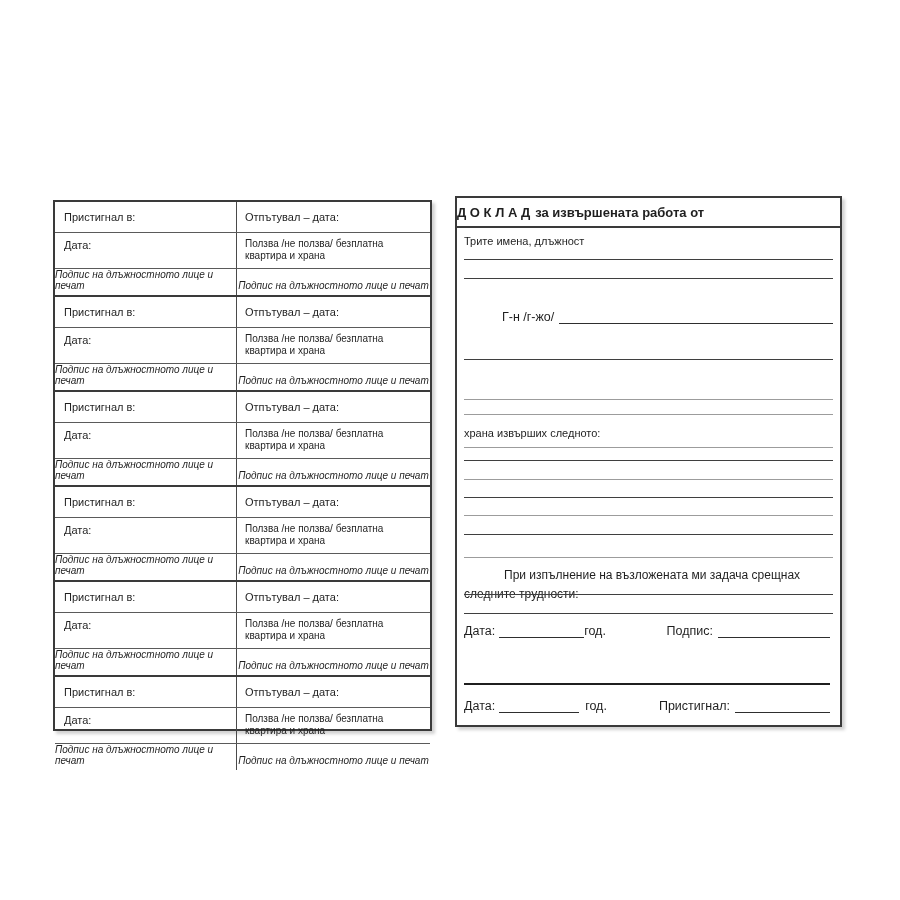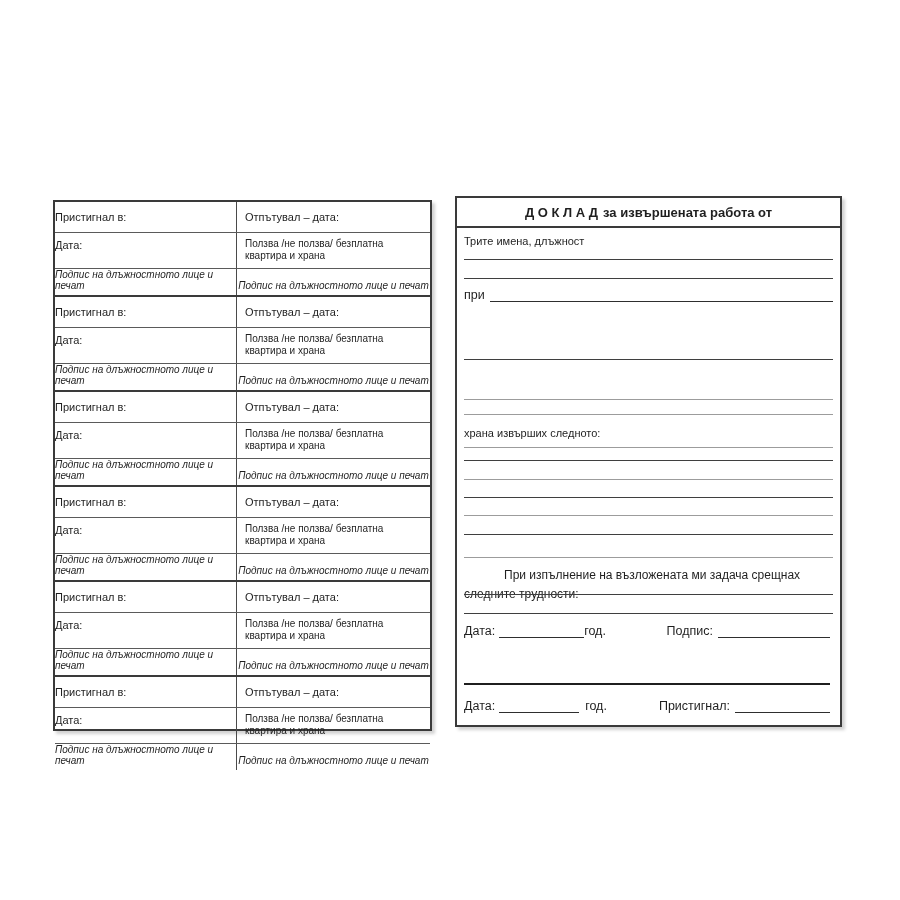--- a/index.html
+++ b/index.html
@@ -13,36 +13,36 @@
     border:2px solid #3a3a3a; display:flex; flex-direction:column;
     box-shadow:3px 3px 3px rgba(0,0,0,0.18); background:#ffffff;
   }
   .t-block { flex:1 1 0; display:flex; flex-direction:column; border-bottom:2px solid #3a3a3a; }
   .t-block:last-child { border-bottom:none; }
   .t-row { display:flex; }
   .t-row-a { height:31px; border-bottom:1px solid #5a5a5a; }
   .t-row-b { height:36px; border-bottom:1px solid #5a5a5a; }
   .t-row-c { flex:1 1 0; }
   .t-cell { display:flex; align-items:center; }
-  .t-cell.left  { width:182px; border-right:1px solid #4a4a4a; }
+  .t-cell.left  { width:182px; border-right:1px solid #4a4a4a; padding-left:9px; }
   .t-cell.right { flex:1; padding-left:8px; }
   .t-row-a .t-cell { font-size:11px; }
   .t-row-b .t-cell.left { font-size:11px; align-items:flex-start; padding-top:6px; }
   .t-cell.small { font-size:10px; line-height:12px; padding-right:20px; align-items:flex-start; padding-top:5px; }
   .t-cell.sig { font-style:italic; font-size:10px; justify-content:center; padding:0 0 4px 0; align-items:flex-end; }
 
   
   .report {
     position:absolute; left:455px; top:196px; width:387px; height:531px;
     border:2px solid #3a3a3a; background:#ffffff;
     box-shadow:3px 3px 3px rgba(0,0,0,0.18); font-size:12.5px;
   }
   .r-header {
     position:absolute; top:0; left:0; right:0; height:30px;
-    border-bottom:2px solid #3a3a3a; display:flex; align-items:center; justify-content:center;
+    border-bottom:2px solid #3a3a3a; display:flex; align-items:center; justify-content:flex-start;
     font-size:13px; font-weight:600; gap:5px;
   }
   .r-label { position:absolute; left:7px; font-size:11px; }
   .r-line { position:absolute; left:7px; right:7px; height:0; border-bottom:1px solid #3f3f3f; }
   .r-line.gray { border-bottom-color:#9c9c9c; }
   .r-line.thick { border-bottom-width:2px; border-bottom-color:#1f1f1f; right:10px; }
   .r-row { position:absolute; left:7px; right:7px; height:16px;
            display:flex; align-items:flex-end; font-size:12.5px; }
   .r-row .lbl { white-space:nowrap; }
   .fill { flex:1 1 auto; border-bottom:1px solid #2e2e2e; height:14px; margin-left:5px; }
@@ -157,25 +157,25 @@
 
     <div class="r-header">
       <span>Д О К Л А Д</span>
       <span>за извършената работа от</span>
     </div>
 
     <div class="r-label" style="top:37px">Трите имена, длъжност</div>
     <div class="r-line" style="top:61px"></div>
     <div class="r-line" style="top:80px"></div>
 
-    <div class="r-row" style="top:88px">
-      <span class="lbl">при</span>
+
+    <div class="r-row indent38" style="top:110px">
+      <span class="lbl">Г-н /г-жо/</span>
       <span class="fill"></span>
     </div>
-
 
 
     <div class="r-line" style="top:161px"></div>
 
 
     <div class="r-line gray" style="top:201px"></div>
     <div class="r-line gray" style="top:216px"></div>
 
     <div class="r-label" style="top:229px">храна извърших следното:</div>
 

